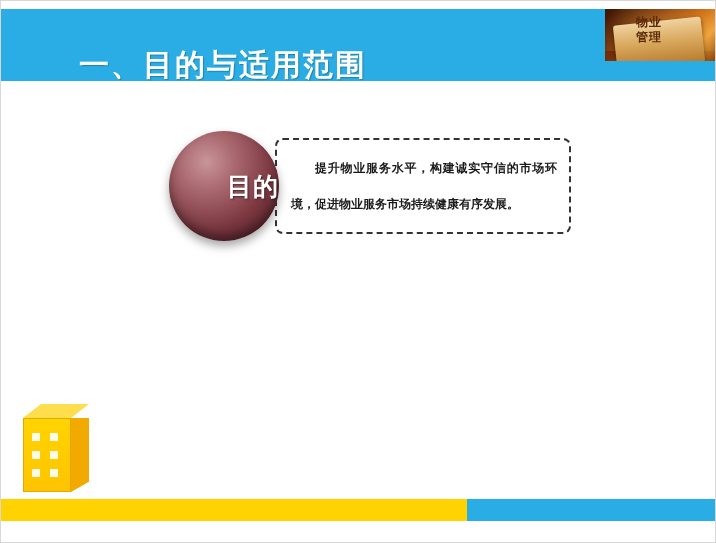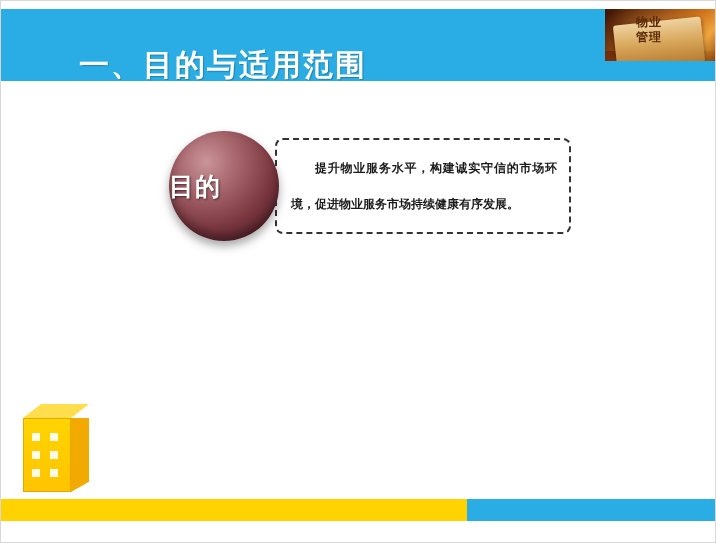--- a/index.html
+++ b/index.html
@@ -105,21 +105,21 @@
   .row-2 { left: 168px; top: 195px; }
 
   .circle {
     width: 110px;
     height: 110px;
     border-radius: 50%;
     background: radial-gradient(circle at 34% 28%, #c9959a 0%, #a8666d 28%, #7b3740 62%, #53202a 88%, #3c1218 100%);
     box-shadow: 0 5px 10px rgba(0,0,0,0.35), inset 0 -6px 10px rgba(0,0,0,0.35);
     display: flex;
     align-items: center;
-    justify-content: flex-start;
+    justify-content: flex-end;
     flex-shrink: 0;
     position: relative;
     z-index: 2;
   }
   .circle-label {
     color: #ffffff;
     font-size: 25px;
     font-weight: bold;
     line-height: 29px;
     text-align: center;

